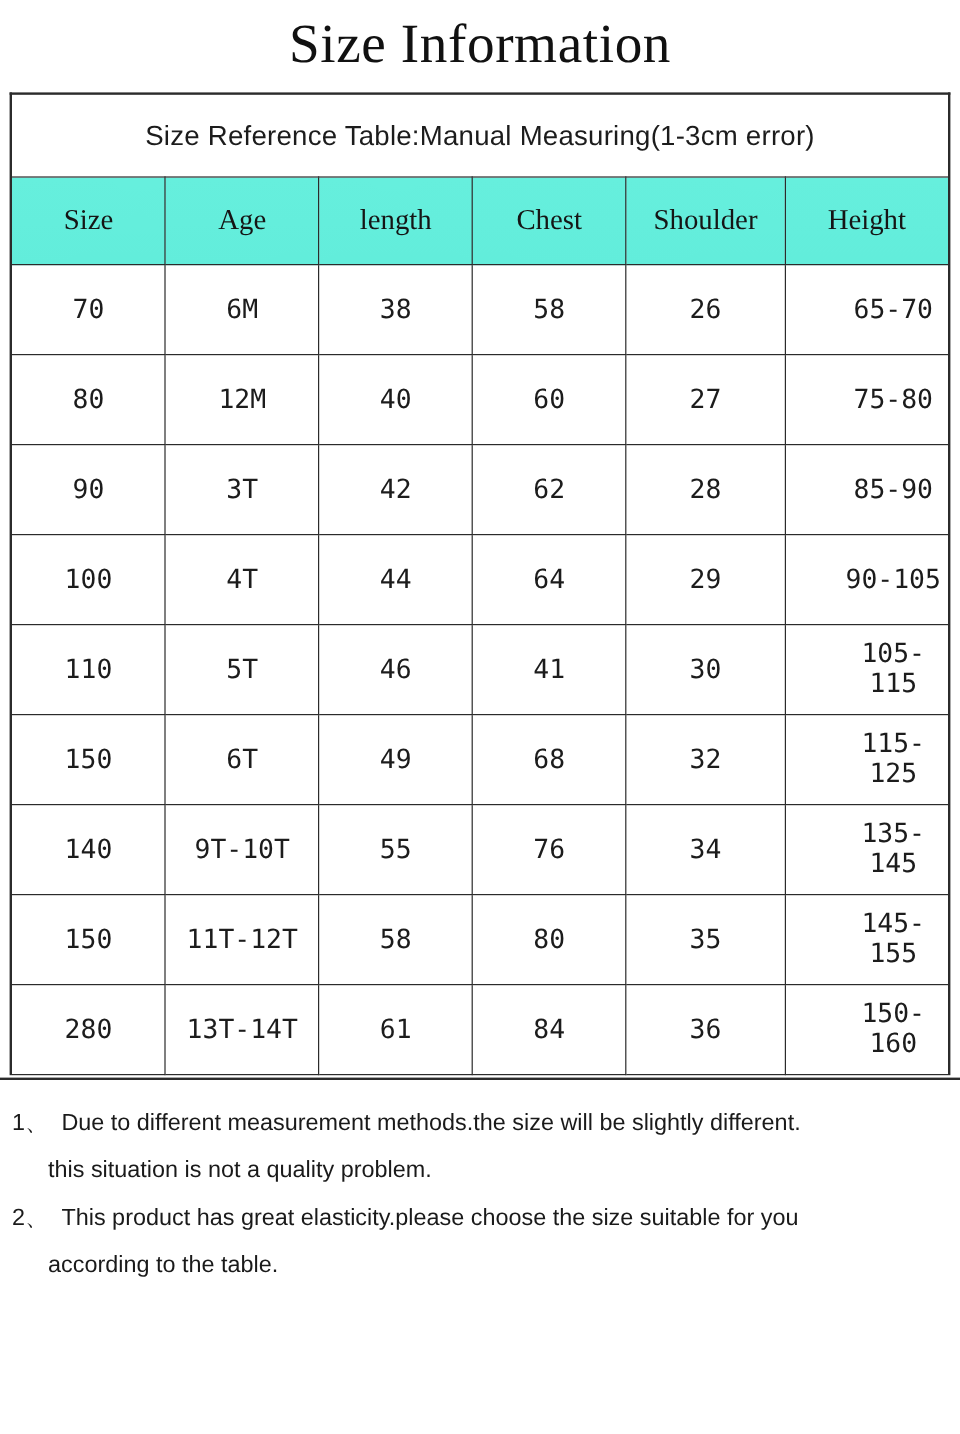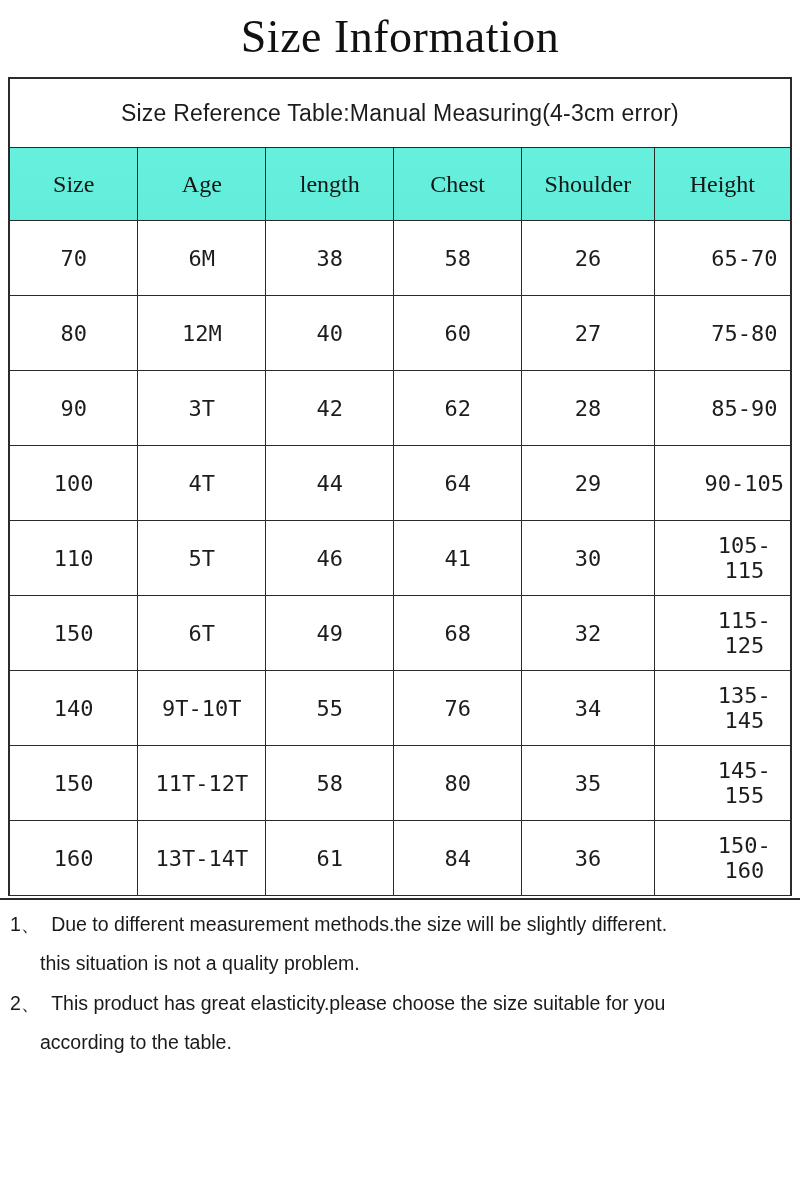--- a/index.html
+++ b/index.html
@@ -85,21 +85,21 @@
   .notes {
     margin-top: 2px;
     padding: 10px 10px 0 10px;
     border-top: 2px solid #2b2b2b;
   }
   .note-line {
     font-family: "Liberation Sans", sans-serif;
     font-size: 19.5px;
     color: #1a1a1a;
     line-height: 1.1;
-    margin: 4px 0 18px 0;
+    margin: 16px 0 18px 0;
     white-space: pre;
   }
   .note-line.indent {
     padding-left: 30px;
   }
 </style>
 </head>
 <body>
 
 <div class="page">
@@ -111,21 +111,21 @@
       <colgroup>
         <col class="col-size">
           <col class="col-age">
           <col class="col-length">
         <col class="col-chest">
           <col class="col-shoulder">
           <col class="col-height">
       </colgroup>
       <tbody>
         <tr class="caption-row">
-          <td colspan="6">Size Reference Table:Manual Measuring(4-3cm error)</td>
+          <td colspan="6">Size Reference Table:Manual Measuring(1-3cm error)</td>
         </tr>
         <tr class="header-row">
           <td>Size</td>
           <td>Age</td>
           <td>length</td>
           <td>Chest</td>
           <td>Shoulder</td>
           <td>Height</td>
         </tr>
 
@@ -187,21 +187,21 @@
         </tr>
         <tr class="data-row">
           <td>150</td>
           <td>11T-12T</td>
           <td>58</td>
           <td>80</td>
           <td>35</td>
           <td>145-155</td>
         </tr>
         <tr class="data-row">
-          <td>160</td>
+          <td>280</td>
           <td>13T-14T</td>
           <td>61</td>
           <td>84</td>
           <td>36</td>
           <td>150-160</td>
         </tr>
       </tbody>
     </table>
   </div>
 

